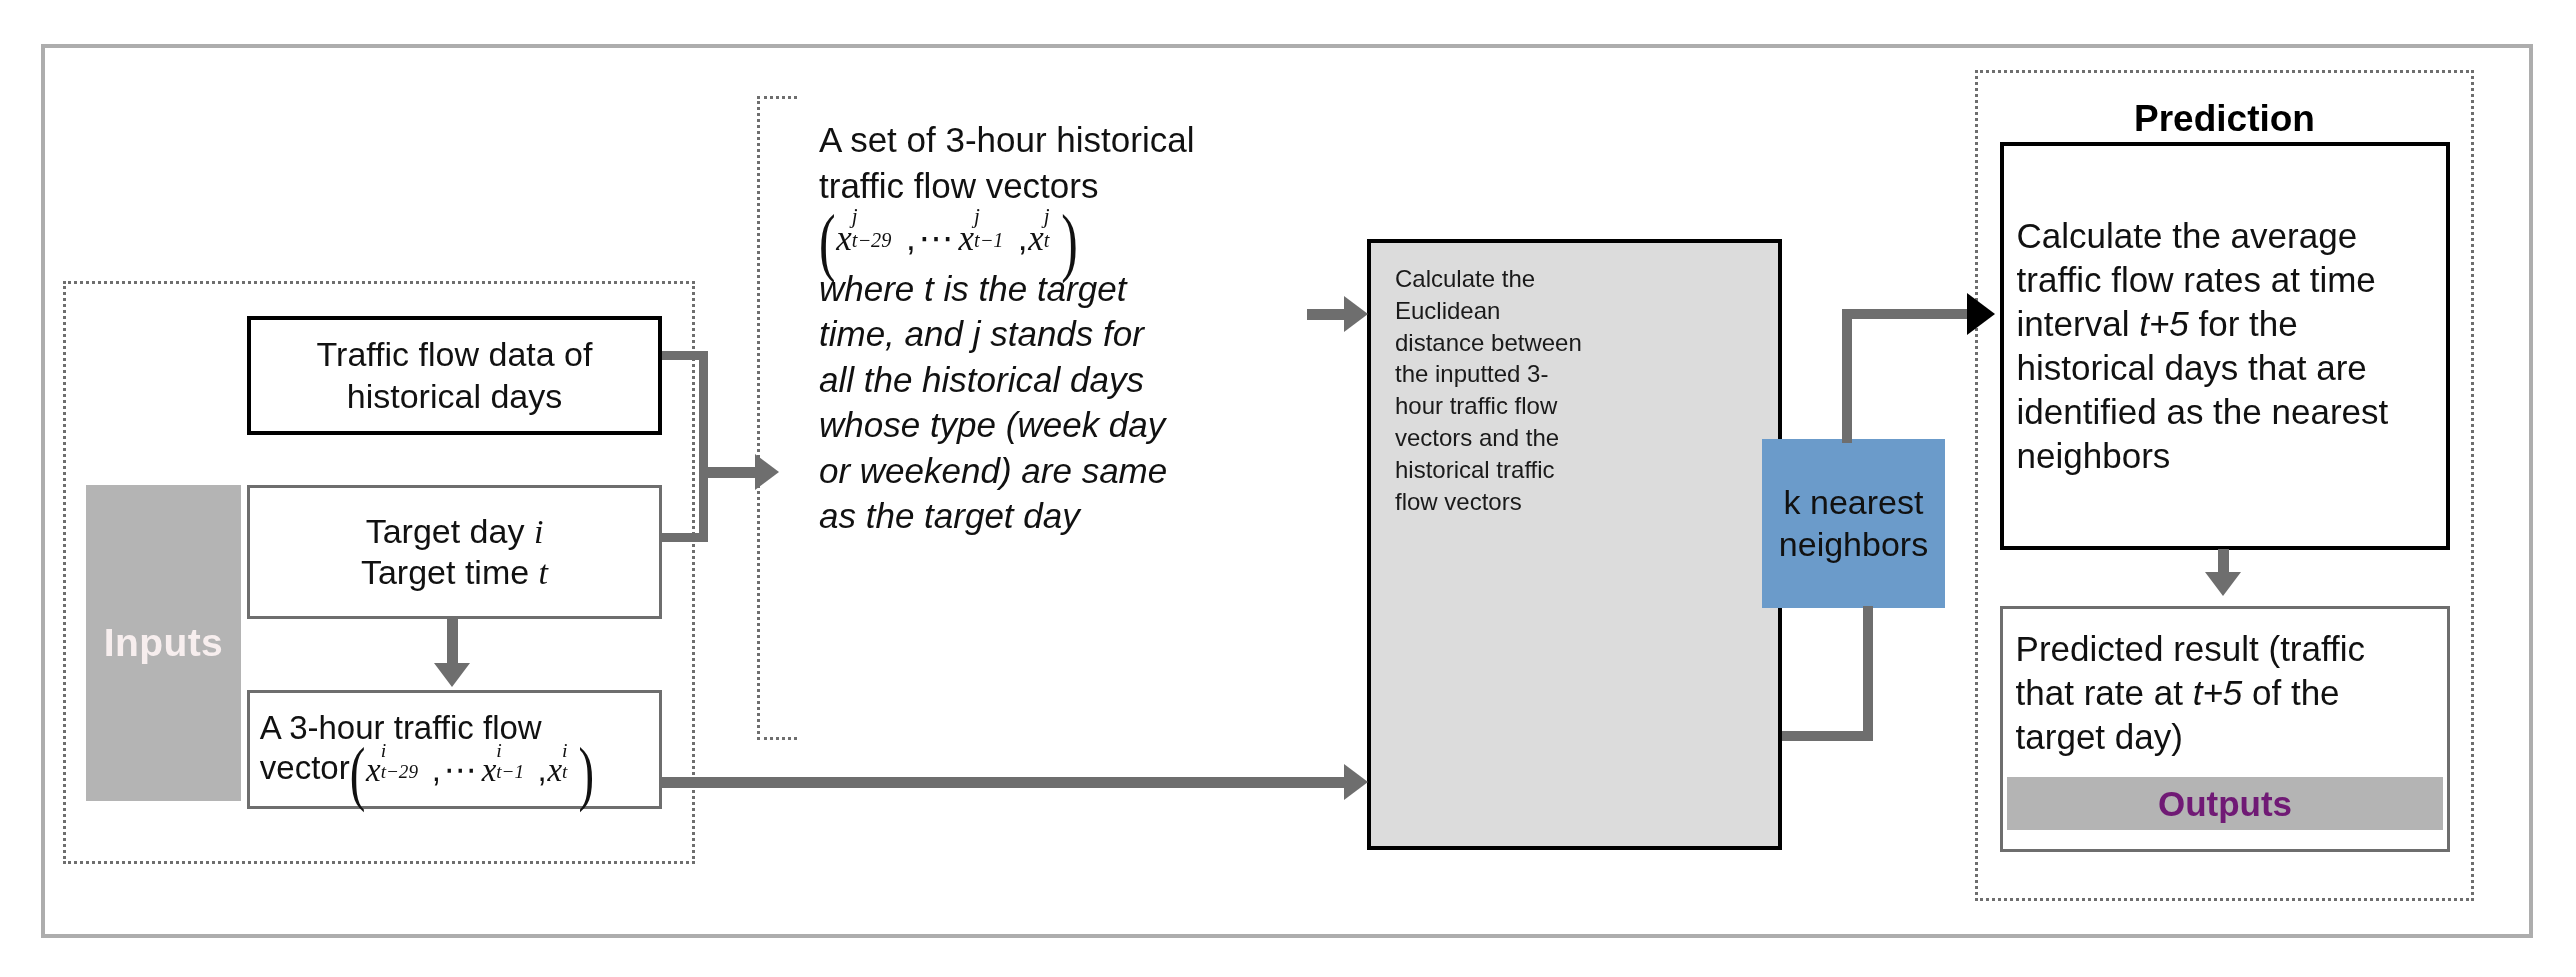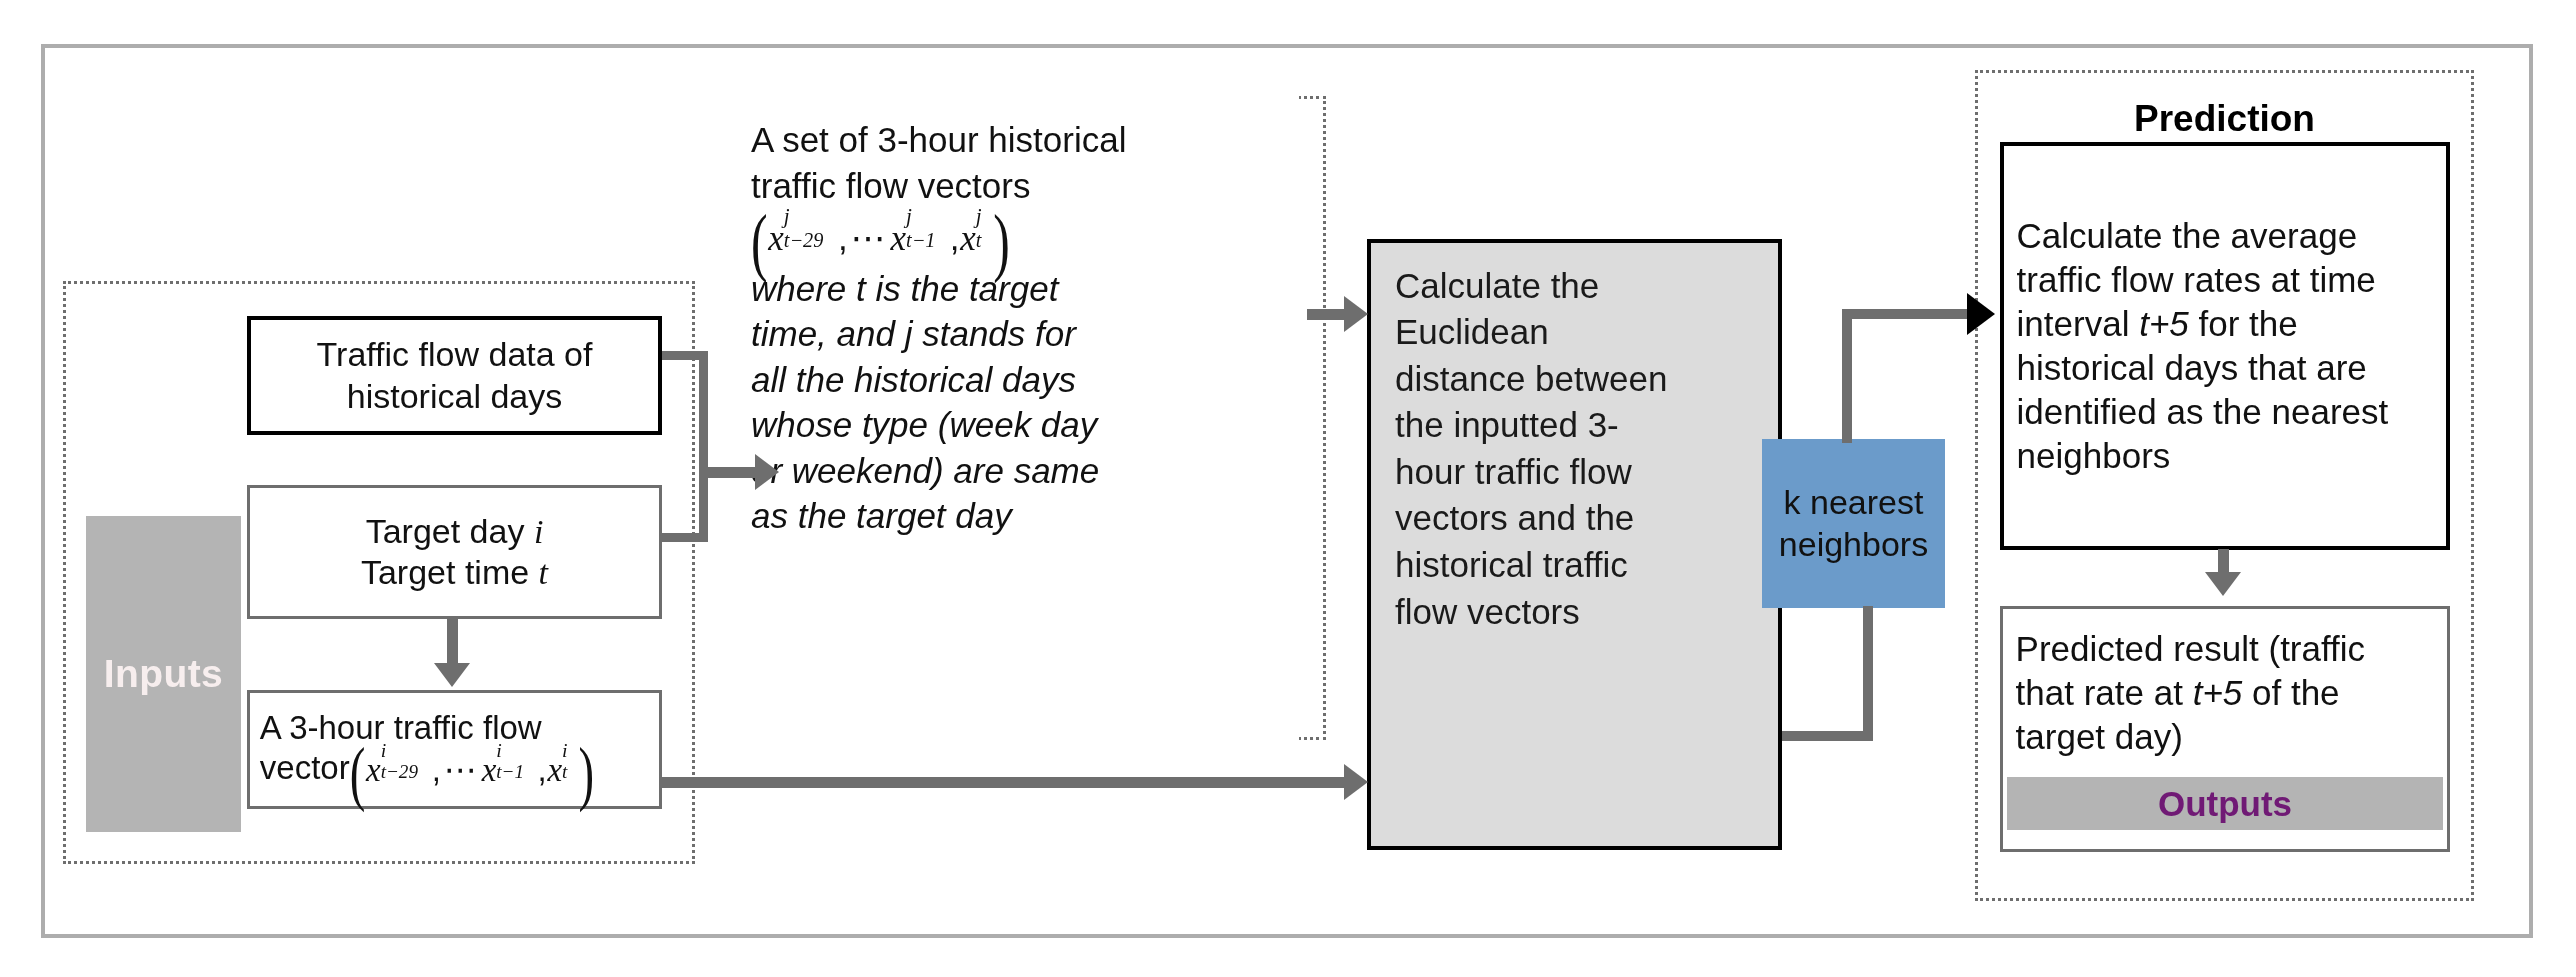--- a/index.html
+++ b/index.html
@@ -33,33 +33,33 @@
   #box-hist-data .txt{font-size:34px;line-height:1.22;color:#111;}
 
   #box-target{left:247px;top:485px;width:415px;height:134px;}
   #box-target .txt{font-size:34px;line-height:1.22;color:#111;}
 
   #box-vector{left:247px;top:690px;width:415px;height:119px;}
   #box-vector .txt{font-size:33px;line-height:1.20;color:#111;}
 
   #inputs-band{
     position:absolute;left:86px;top:485px;width:155px;height:316px;
-    background:#b4b4b4;display:flex;align-items:center;justify-content:center;margin-top:31px;
+    background:#b4b4b4;display:flex;align-items:center;justify-content:center;
   }
   #inputs-band .lbl{
     font-size:39px;font-weight:bold;color:#f7eeee;letter-spacing:0.4px;
   }
 
-  #box-hist-text{left:730px;top:96px;width:569px;height:644px;border:none;
+  #box-hist-text{left:798px;top:96px;width:569px;height:644px;border:none;
                  align-items:flex-start;}
   #box-hist-text .txt{font-size:35px;line-height:1.30;color:#111;padding:21px 17px 0 21px;}
 
   #box-euclid{left:1367px;top:239px;width:415px;height:611px;background:#dcdcdc;
               align-items:flex-start;}
-  #box-euclid .txt{font-size:35px;line-height:1.33;color:#1a1a1a;padding:19.7px 7px 0 24px;}
+  #box-euclid .txt{font-size:24px;line-height:1.33;color:#1a1a1a;padding:19.7px 7px 0 24px;}
 
   #box-knn{
     position:absolute;left:1762px;top:439px;width:183px;height:169px;
     background:#6b9bca;display:flex;align-items:center;justify-content:center;
   }
   #box-knn .txt{font-size:34px;line-height:1.22;color:#111;text-align:center;width:100%;}
 
   #pred-title{
     position:absolute;left:1975px;top:98px;width:499px;height:42px;
     display:flex;align-items:center;justify-content:center;

